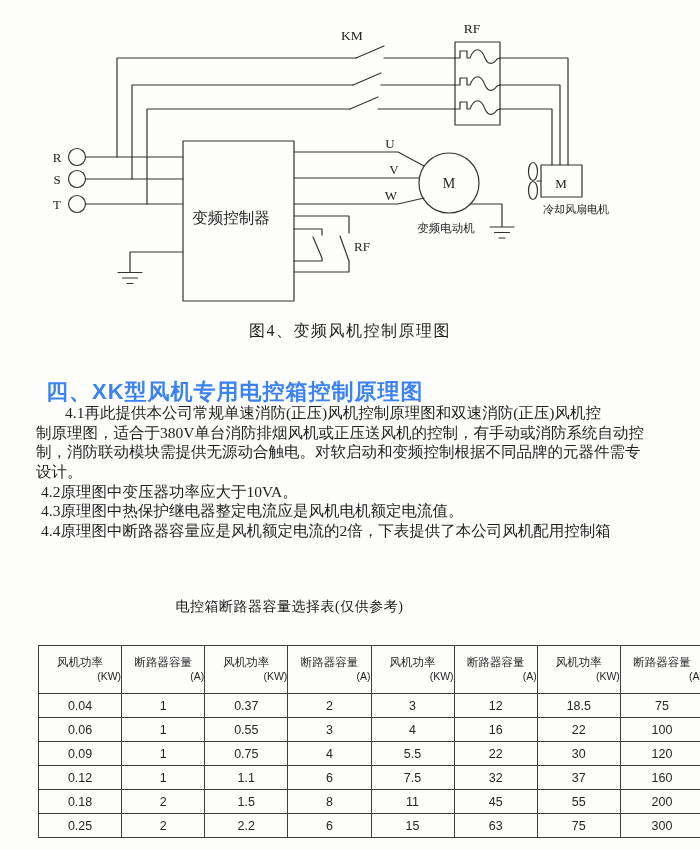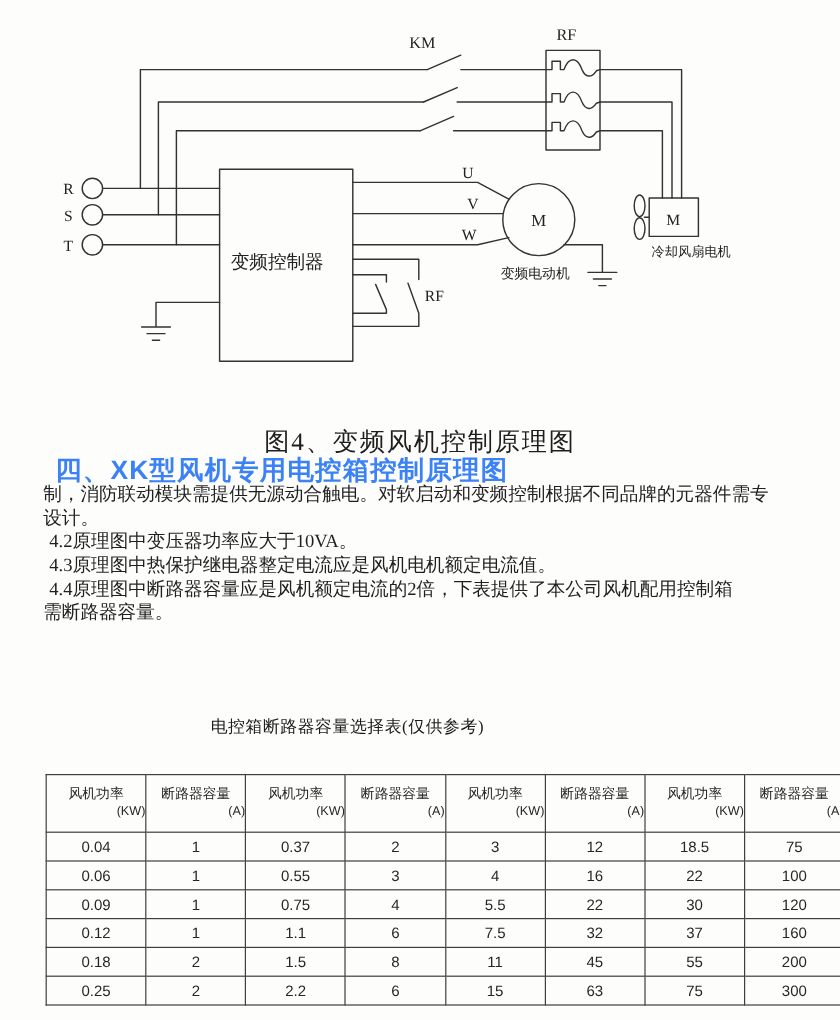--- a/index.html
+++ b/index.html
@@ -1,20 +1,20 @@
 <!DOCTYPE html>
 <html><head>
 <meta charset="utf-8">
 <style>
   html,body{margin:0;padding:0;background:#ffffff;}
   .page{position:relative;width:700px;height:850px;background:#fdfdfc;overflow:hidden;
         font-family:"Liberation Serif","DejaVu Serif",serif;color:#222;}
   .diagram{position:absolute;top:0;left:0;}
   .fig-caption{position:absolute;top:321px;left:0;width:700px;text-align:center;
-        font-size:21px;line-height:1.2;letter-spacing:1.5px;color:#1e1e1e;margin-top:35px;}
+        font-size:16px;line-height:1.2;letter-spacing:1.5px;color:#1e1e1e;}
   .heading{position:absolute;top:377px;left:46px;margin:0;
         font-family:"Liberation Sans","DejaVu Sans",sans-serif;
         font-size:22px;font-weight:bold;letter-spacing:1px;color:#3b82f6;}
   .bodytext{position:absolute;top:403px;left:36px;width:640px;
         font-size:15.5px;line-height:19.7px;color:#1f1f1f;white-space:nowrap;}
   .bl{height:19.7px;}
   .ind1{padding-left:29px;}
   .ind2{padding-left:5px;}
   .table-title{position:absolute;top:598px;left:0;width:579px;text-align:center;
         font-size:14px;line-height:1.3;letter-spacing:0.5px;color:#1a1a1a;}
@@ -117,26 +117,27 @@
       <text x="576" y="213" font-size="11" text-anchor="middle">冷却风扇电机</text>
       <text x="354" y="251" font-size="13">RF</text>
     </g>
   </svg>
 
   <div class="fig-caption">图4、变频风机控制原理图</div>
 
   <h2 class="heading">四、XK型风机专用电控箱控制原理图</h2>
 
   <div class="bodytext">
+    <div class="bl ind1">4.1再此提供本公司常规单速消防(正压)风机控制原理图和双速消防(正压)风机控</div>
+    <div class="bl">制原理图，适合于380V单台消防排烟风机或正压送风机的控制，有手动或消防系统自动控</div>
     <div class="bl">制，消防联动模块需提供无源动合触电。对软启动和变频控制根据不同品牌的元器件需专</div>
     <div class="bl">设计。</div>
     <div class="bl ind2">4.2原理图中变压器功率应大于10VA。</div>
     <div class="bl ind2">4.3原理图中热保护继电器整定电流应是风机电机额定电流值。</div>
     <div class="bl ind2">4.4原理图中断路器容量应是风机额定电流的2倍，下表提供了本公司风机配用控制箱</div>
-    <div class="bl">需断路器容量。</div>
   </div>
 
   <div class="table-title">电控箱断路器容量选择表(仅供参考)</div>
 
   <table class="sel-table">
     <thead>
         <tr>
           <th>
             <div>风机功率</div>
             <div class="th-unit">(KW)</div>

